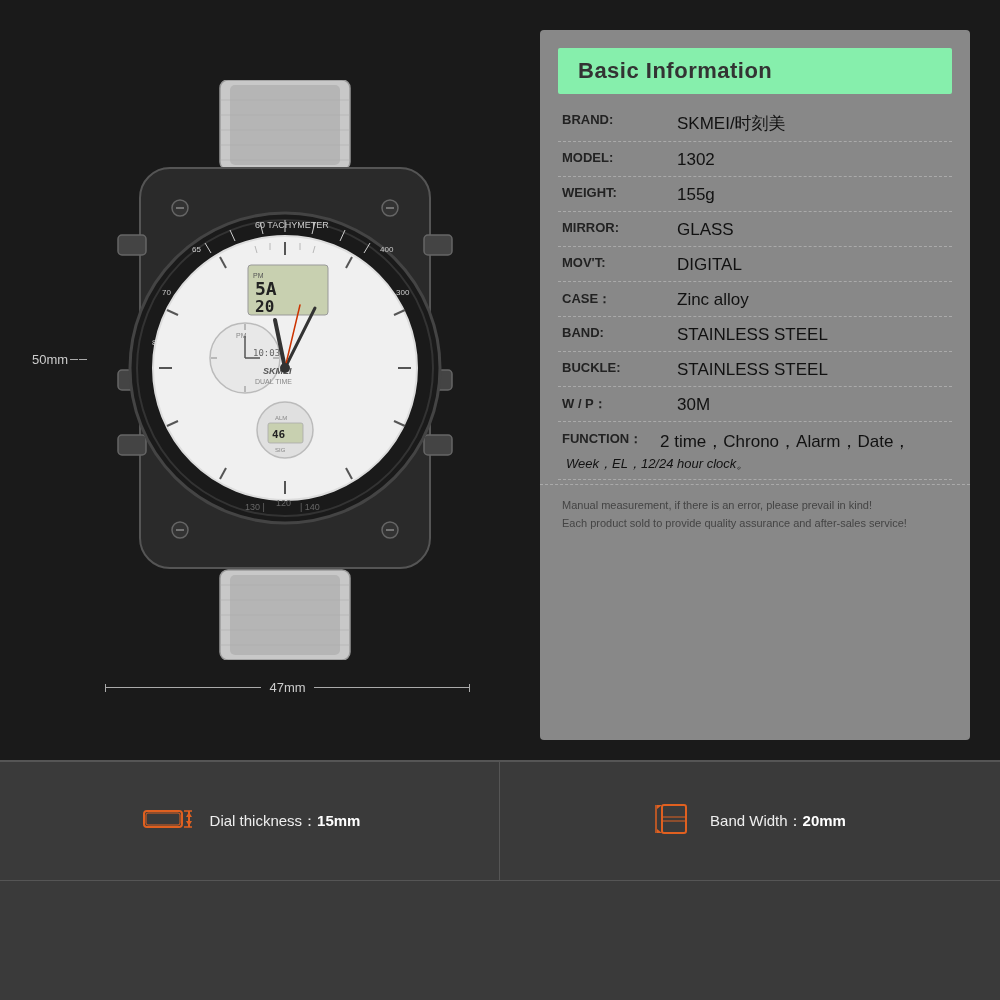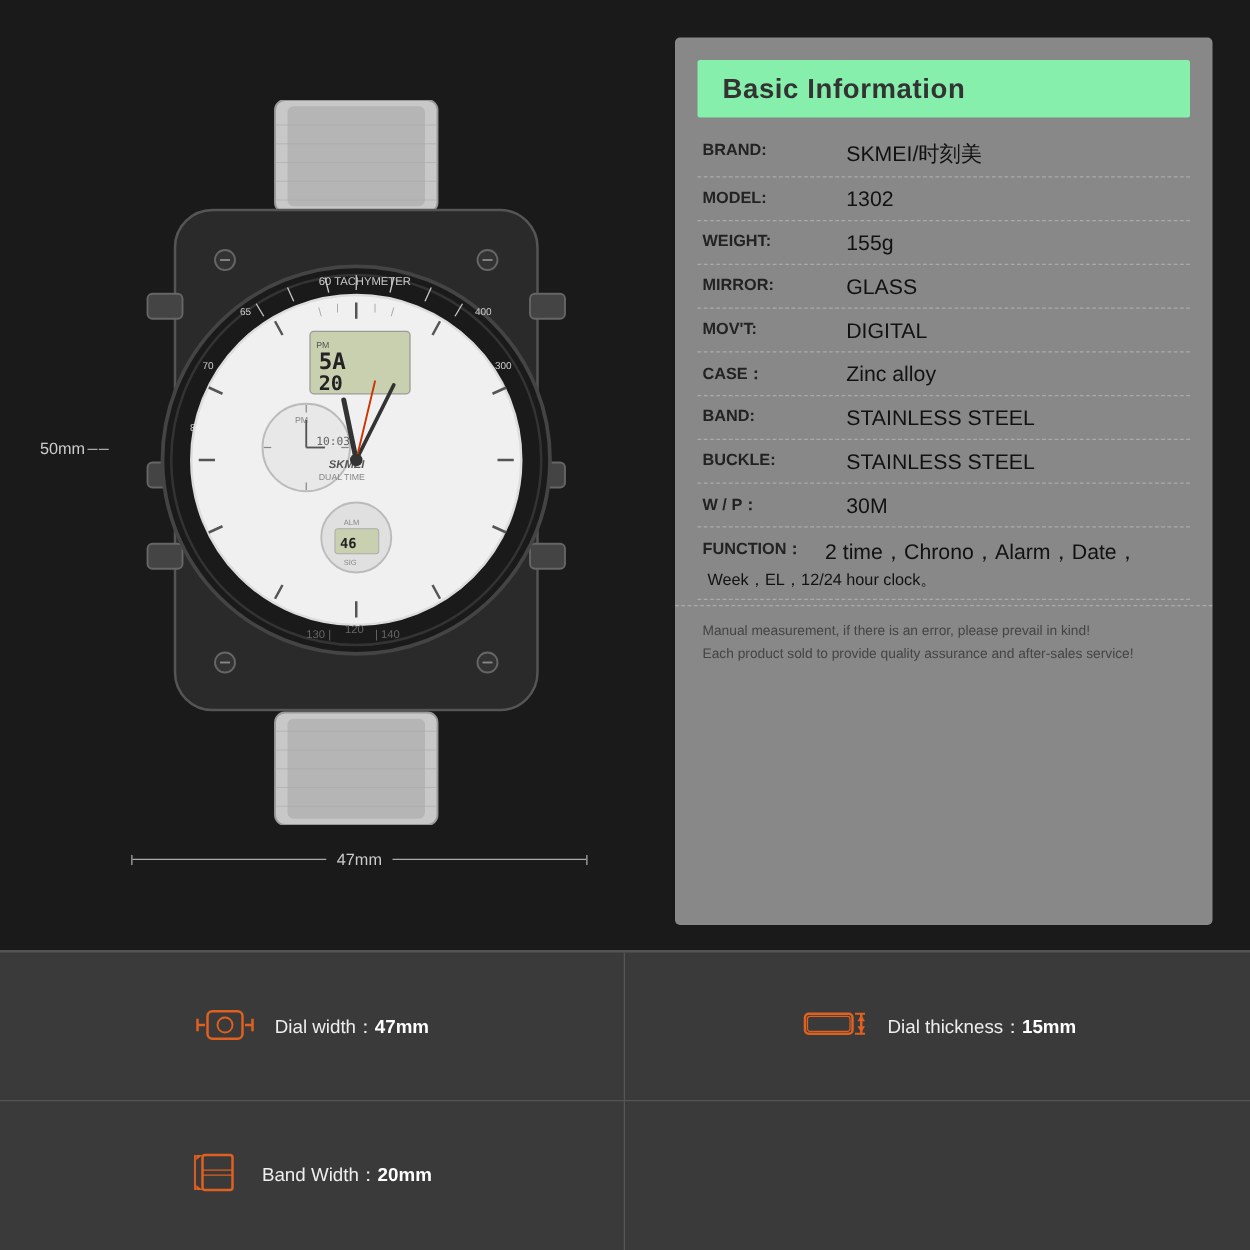--- a/index.html
+++ b/index.html
@@ -93,20 +93,21 @@
     .info-function-block .func-top {
       display: flex;
       align-items: flex-start;
       gap: 8px;
     }
     .info-function-block .func-cont {
       font-size: 13px;
       color: #111;
       padding-left: 4px;
       padding-top: 2px;
+      font-style: italic;
     }
 
     .info-note {
       padding: 12px 18px 12px 22px;
       font-size: 11px;
       color: #444;
       line-height: 1.6;
       border-top: 1px dashed #aaa;
       margin-top: 4px;
     }
@@ -369,37 +370,20 @@
       <div class="info-note">
         <div>Manual measurement, if there is an error, please prevail in kind!</div>
         <div>Each product sold to provide quality assurance and after-sales service!</div>
       </div>
     </div>
 
   </div>
 
   <div class="bottom-specs">
 
-    <div class="spec-cell">
-      <div class="spec-icon-svg">
-        <svg width="48" height="36" viewBox="0 0 48 36">
-
-          <rect x="10" y="8" width="28" height="22" rx="4" fill="none" stroke="#e06020" stroke-width="2"></rect>
-          <circle cx="24" cy="19" r="6" fill="none" stroke="#e06020" stroke-width="1.5"></circle>
-
-          <line x1="2" y1="19" x2="8" y2="19" stroke="#e06020" stroke-width="2"></line>
-          <line x1="2" y1="14" x2="2" y2="24" stroke="#e06020" stroke-width="2"></line>
-          <line x1="40" y1="19" x2="46" y2="19" stroke="#e06020" stroke-width="2"></line>
-          <line x1="46" y1="14" x2="46" y2="24" stroke="#e06020" stroke-width="2"></line>
-        </svg>
-      </div>
-      <div class="spec-cell-text">
-        <span>Dial width：</span><strong>47mm</strong>
-      </div>
-    </div>
 
     <div class="spec-cell">
       <div class="spec-icon-svg">
         <svg width="55" height="36" viewBox="0 0 55 36">
 
           <rect x="5" y="10" width="38" height="16" rx="3" fill="none" stroke="#e06020" stroke-width="2"></rect>
           <rect x="7" y="12" width="34" height="12" rx="2" fill="none" stroke="#e06020" stroke-width="1"></rect>
 
           <line x1="45" y1="10" x2="53" y2="10" stroke="#e06020" stroke-width="1.5"></line>
           <line x1="45" y1="26" x2="53" y2="26" stroke="#e06020" stroke-width="1.5"></line>

